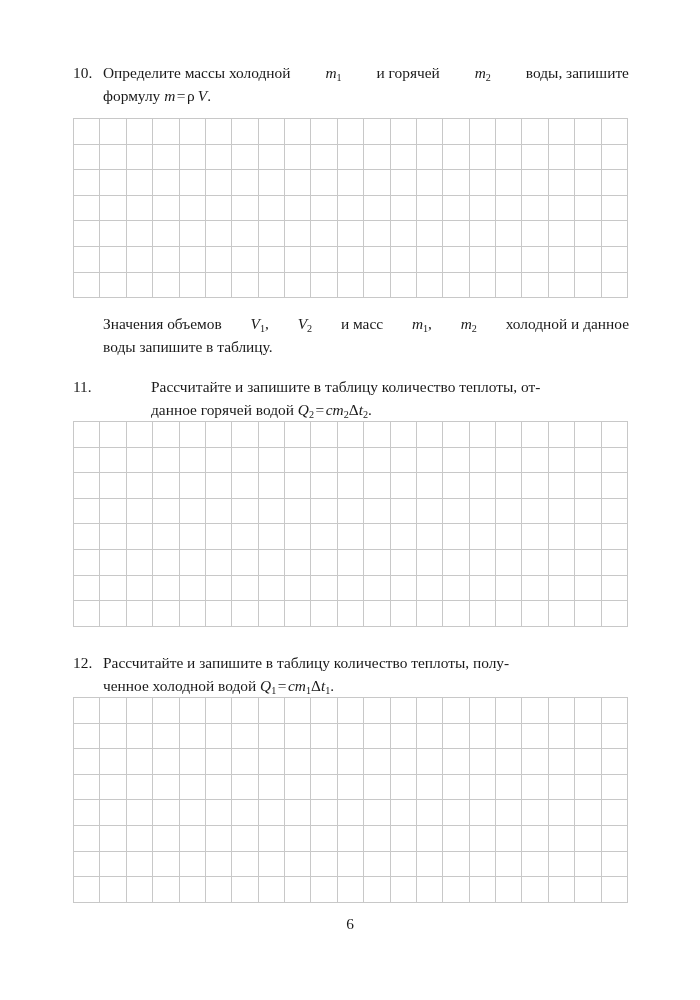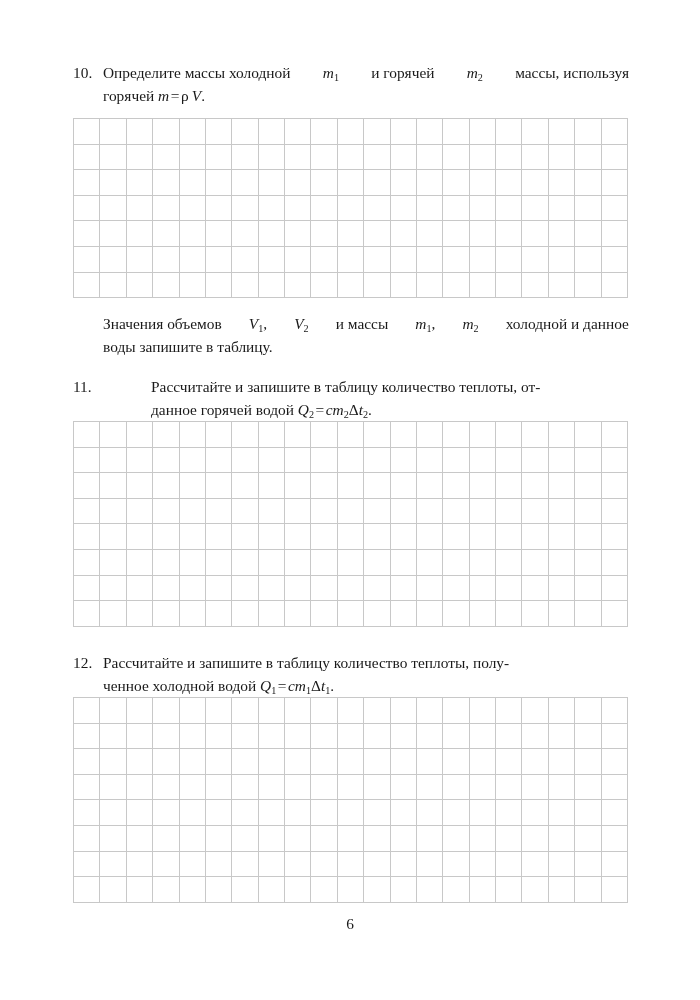--- a/index.html
+++ b/index.html
@@ -129,24 +129,24 @@
 <div class="page">
 
   <div class="task" id="task-10" style="top:62px;">
     <span class="task-number">10.</span>
     <span class="task-body">
       <span class="task-line justify" style="width:526px;">
         <span class="w"><span>Определите массы холодной</span></span>
         <span class="w"><span class="mi">m</span><sub>1</sub></span>
         <span class="w"><span>и горячей</span></span>
         <span class="w"><span class="mi">m</span><sub>2</sub></span>
-        <span class="w"><span>массы, используя</span></span>
+        <span class="w"><span>воды, запишите</span></span>
       </span>
       <span class="task-line">
-        <span>горячей</span>&nbsp;<span class="mi">m</span><span class="op">=</span><span class="mup">ρ</span> <span class="mi">V</span><span>.</span>
+        <span>формулу</span>&nbsp;<span class="mi">m</span><span class="op">=</span><span class="mup">ρ</span> <span class="mi">V</span><span>.</span>
       </span>
     </span>
   </div>
 
   <table class="grid" id="grid-1">
     <tbody>
         <tr>
           <td></td>
           <td></td>
           <td></td>
@@ -308,21 +308,21 @@
           <td></td>
         </tr>
       </tbody>
   </table>
 
   <div class="para" style="top:313px;">
     <span class="para-line justify" style="width:526px;">
       <span class="w"><span>Значения объемов</span></span>
       <span class="w"><span class="mi">V</span><sub>1</sub><span>,</span></span>
       <span class="w"><span class="mi">V</span><sub>2</sub></span>
-      <span class="w"><span>и массы</span></span>
+      <span class="w"><span>и масс</span></span>
       <span class="w"><span class="mi">m</span><sub>1</sub><span>,</span></span>
       <span class="w"><span class="mi">m</span><sub>2</sub></span>
       <span class="w"><span>холодной и данное</span></span>
     </span>
     <span class="para-line">воды запишите в таблицу.</span>
   </div>
 
   <div class="task" id="task-11" style="top:376px;gap:48px;">
     <span class="task-number">11.</span>
     <span class="task-body">

